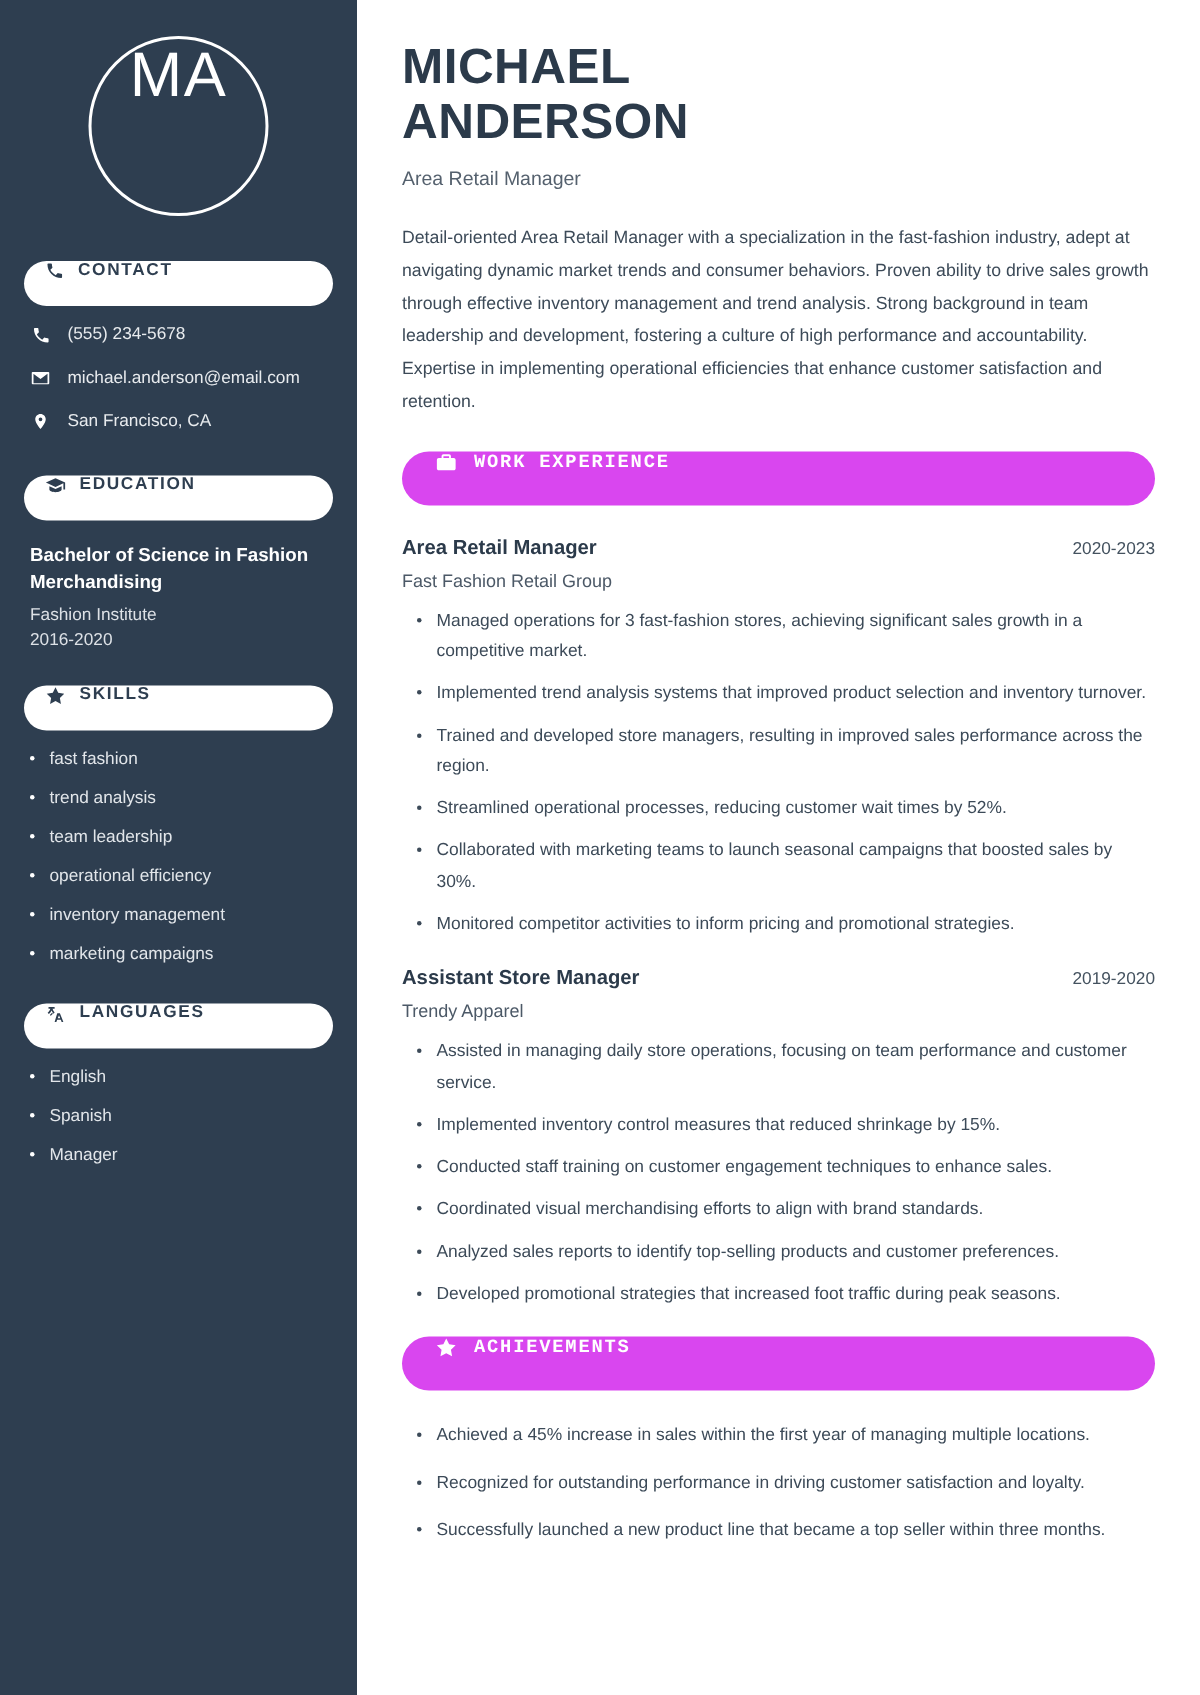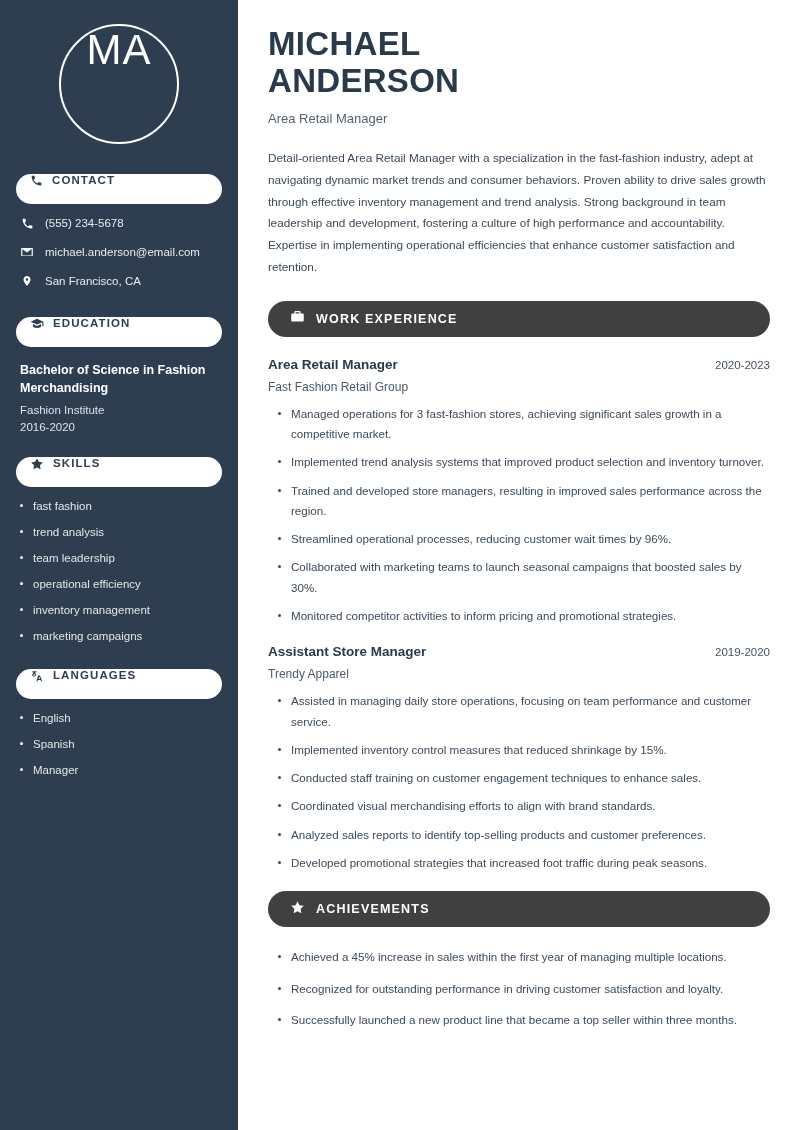--- a/index.html
+++ b/index.html
@@ -146,29 +146,30 @@
   }
   .summary {
     font-size: 11.8px;
     line-height: 1.85;
     color: #3c4a58;
     margin-bottom: 22px;
     text-align: left;
   }
 
   .sec-head {
-    background: #404040;
+    background: #d946ef;
     color: #ffffff;
     border-radius: 19px;
     height: 36px;
     display: flex;
-    align-items: center;
+    align-items: flex-start;
     padding: 0 22px;
     gap: 11px;
     margin-bottom: 20px;
+    font-family: Liberation Mono, monospace;
   }
   .sec-head .ttl {
     font-size: 12.5px;
     font-weight: 700;
     letter-spacing: 1.2px;
   }
 
   .job { margin-bottom: 18px; }
   .job-top {
     display: flex;
@@ -338,21 +339,21 @@
     <div class="job">
       <div class="job-top">
         <span class="job-title">Area Retail Manager</span>
         <span class="job-dates">2020-2023</span>
       </div>
       <div class="job-company">Fast Fashion Retail Group</div>
       <ul class="bullets">
         <li>Managed operations for 3 fast-fashion stores, achieving significant sales growth in a competitive market.</li>
         <li>Implemented trend analysis systems that improved product selection and inventory turnover.</li>
         <li>Trained and developed store managers, resulting in improved sales performance across the region.</li>
-        <li>Streamlined operational processes, reducing customer wait times by 96%.</li>
+        <li>Streamlined operational processes, reducing customer wait times by 52%.</li>
         <li>Collaborated with marketing teams to launch seasonal campaigns that boosted sales by 30%.</li>
         <li>Monitored competitor activities to inform pricing and promotional strategies.</li>
       </ul>
     </div>
 
     <div class="job">
       <div class="job-top">
         <span class="job-title">Assistant Store Manager</span>
         <span class="job-dates">2019-2020</span>
       </div>

